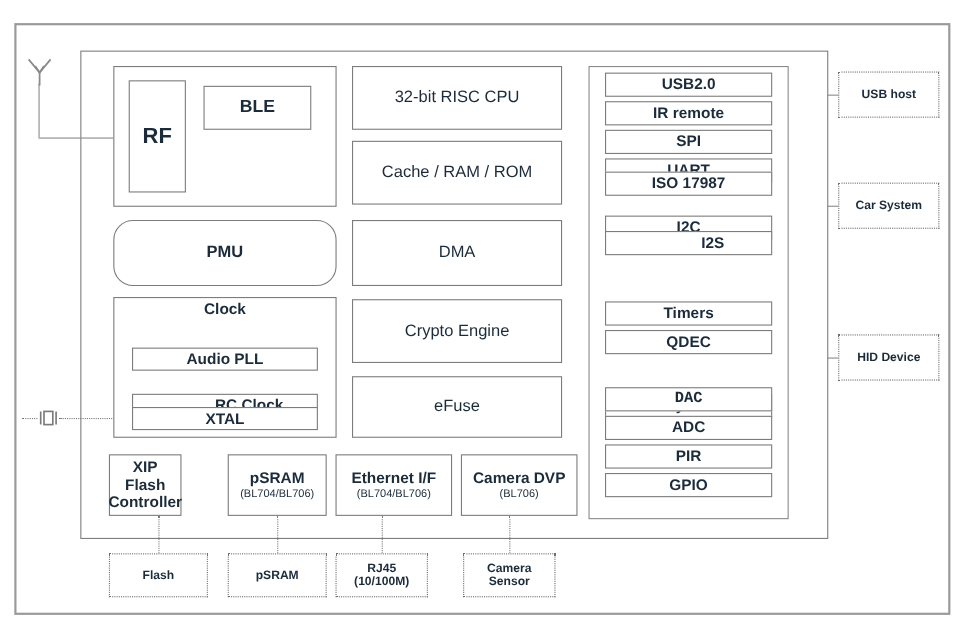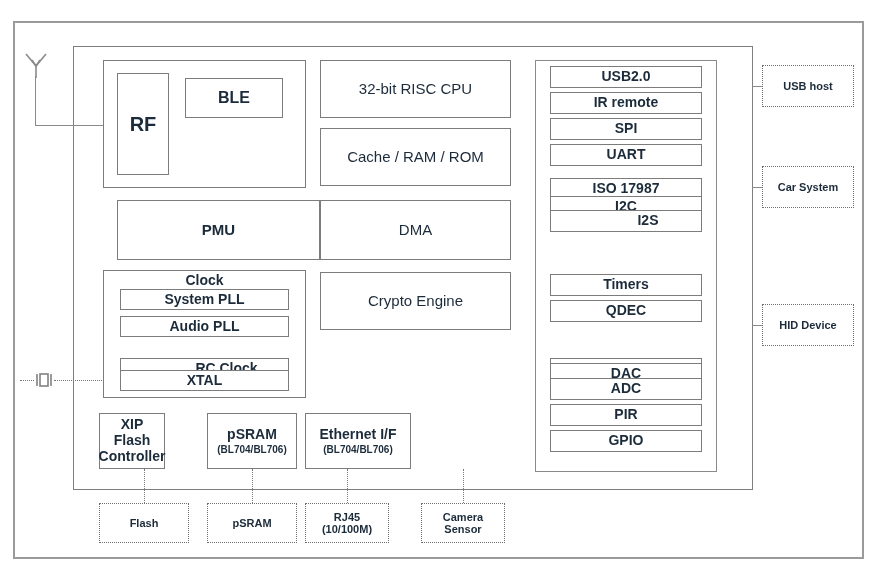--- a/index.html
+++ b/index.html
@@ -93,26 +93,27 @@
     left: 185px;
     top: 130px;
     width: 98px;
     height: 40px;
     font-size: 16px;
     font-weight: 700;
   }
 
   
   #pmu-block {
-    left: 117px;
+    left: 103px;
     top: 200px;
     width: 203px;
     height: 60px;
     font-size: 15px;
     font-weight: 700;
+    border-radius: 18px;
   }
 
   
   #clock-group {
     left: 103px;
     top: 270px;
     width: 203px;
     height: 128px;
     justify-content: flex-start;
     padding-top: 2px;
@@ -173,21 +174,21 @@
     font-size: 14px;
     font-weight: 700;
     padding: 0 2px;
   }
   #iface-0 { left: 99px;  width: 66px; }
   #iface-1 { left: 207px; width: 90px; }
   #iface-2 { left: 305px; width: 106px; }
   #iface-3 { left: 419px; width: 106px; }
   .iface-sub {
     font-size: 10px;
-    font-weight: 700;
+    font-weight: 400;
     margin-top: 2px;
   }
 
   
   .ext-bottom {
     top: 503px;
     height: 40px;
     font-size: 11px;
     font-weight: 700;
   }
@@ -279,23 +280,20 @@
     <span>BLE</span>
   </div>
 
   <div class="box solid" id="pmu-block">
     <span>PMU</span>
   </div>
 
   <div class="box solid" id="clock-group">
     <span id="clock-title">Clock</span>
   </div>
-  <div class="box solid clock-item" id="clk-0">
-    <span>System PLL</span>
-  </div>
   <div class="box solid clock-item" id="clk-1">
     <span>Audio PLL</span>
   </div>
   <div class="box solid clock-item" id="clk-2">
     <span>RC Clock</span>
   </div>
   <div class="box solid clock-item" id="clk-3">
     <span>XTAL</span>
   </div>
 
@@ -304,54 +302,57 @@
   </div>
   <div class="box solid mid-block" id="mem-block">
     <span>Cache / RAM / ROM</span>
   </div>
   <div class="box solid mid-block" id="dma-block">
     <span>DMA</span>
   </div>
   <div class="box solid mid-block" id="crypto-block">
     <span>Crypto Engine</span>
   </div>
+  <div class="box solid mid-block" id="efuse-block">
+    <span>eFuse</span>
+  </div>
 
   <div class="frame" id="periph-frame"></div>
 
   <div class="box solid periph-item" style="top:66px;">
     <span>USB2.0</span>
     </div>
   <div class="box solid periph-item" style="top:92px;">
     <span>IR remote</span>
     </div>
   <div class="box solid periph-item" style="top:118px;">
     <span>SPI</span>
     </div>
   <div class="box solid periph-item" style="top:144px;">
     <span>UART</span>
     </div>
-  <div class="box solid periph-item" style="top:178px;text-align:center;">
+  <div class="box solid periph-item" style="top:156px;text-align:center;">
     <span>ISO 17987</span>
     </div>
   <div class="box solid periph-item" style="top:196px;">
     <span>I2C</span>
     </div>
   <div class="box solid periph-item" style="top:210px;padding-left:44px;">
     <span>I2S</span>
     </div>
   <div class="box solid periph-item" style="top:274px;">
     <span>Timers</span>
     </div>
   <div class="box solid periph-item" style="top:300px;">
     <span>QDEC</span>
     </div>
   <div class="box solid periph-item" style="top:326px;margin-top:32px;">
     <span>KeyScan</span>
     </div>
-  <div class="box solid periph-item" style="top:363px;">
+  <div class="box solid periph-item" style="top:352px;font-family:Liberation Mono, monospace;">
     <span>DAC</span>
     </div>
   <div class="box solid periph-item" style="top:378px;">
     <span>ADC</span>
     </div>
   <div class="box solid periph-item" style="top:404px;">
     <span>PIR</span>
     </div>
   <div class="box solid periph-item" style="top:430px;">
     <span>GPIO</span>
@@ -361,20 +362,24 @@
     <span>XIP Flash</span>
     <span>Controller</span>
   </div>
   <div class="box solid iface-block" id="iface-1">
     <span>pSRAM</span>
     <span class="iface-sub">(BL704/BL706)</span>
   </div>
   <div class="box solid iface-block" id="iface-2">
     <span>Ethernet I/F</span>
     <span class="iface-sub">(BL704/BL706)</span>
+  </div>
+  <div class="box solid iface-block" id="iface-3">
+    <span>Camera DVP</span>
+    <span class="iface-sub">(BL706)</span>
   </div>
 
   <div class="dline-v" style="left:144px; top:469px; height:34px;"></div>
   <div class="dline-v" style="left:252px; top:469px; height:34px;"></div>
   <div class="dline-v" style="left:347px; top:469px; height:34px;"></div>
   <div class="dline-v" style="left:463px; top:469px; height:34px;"></div>
 
   <div class="box dashed ext-bottom" id="ext-b-0">
     <span>Flash</span>
   </div>

